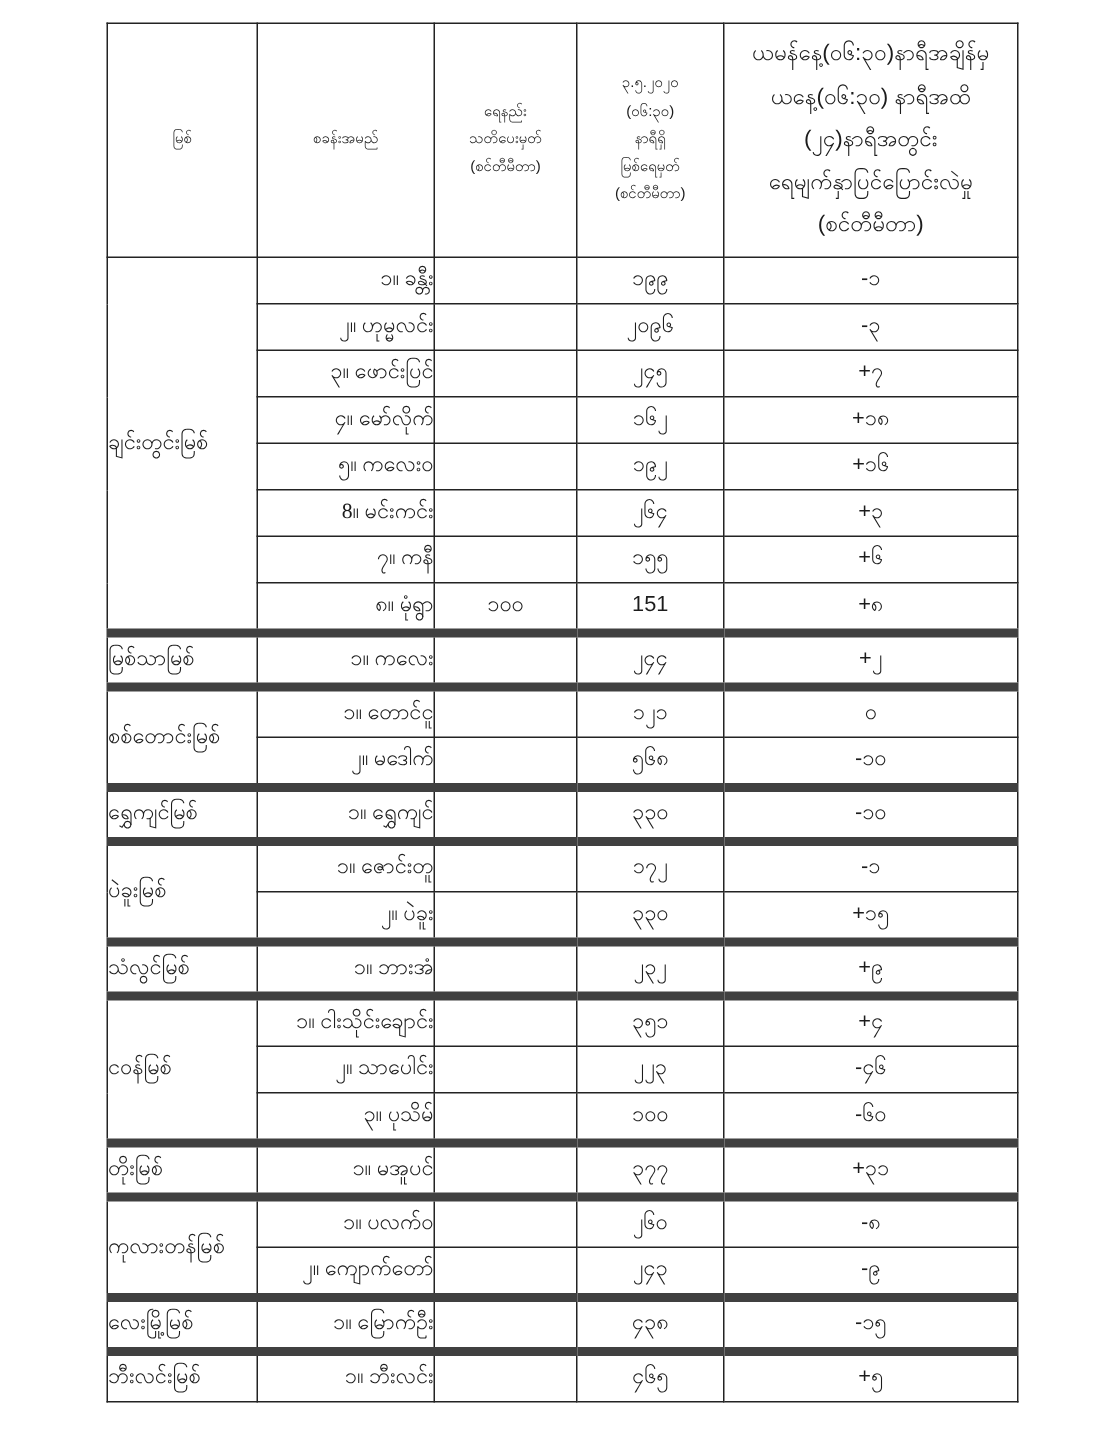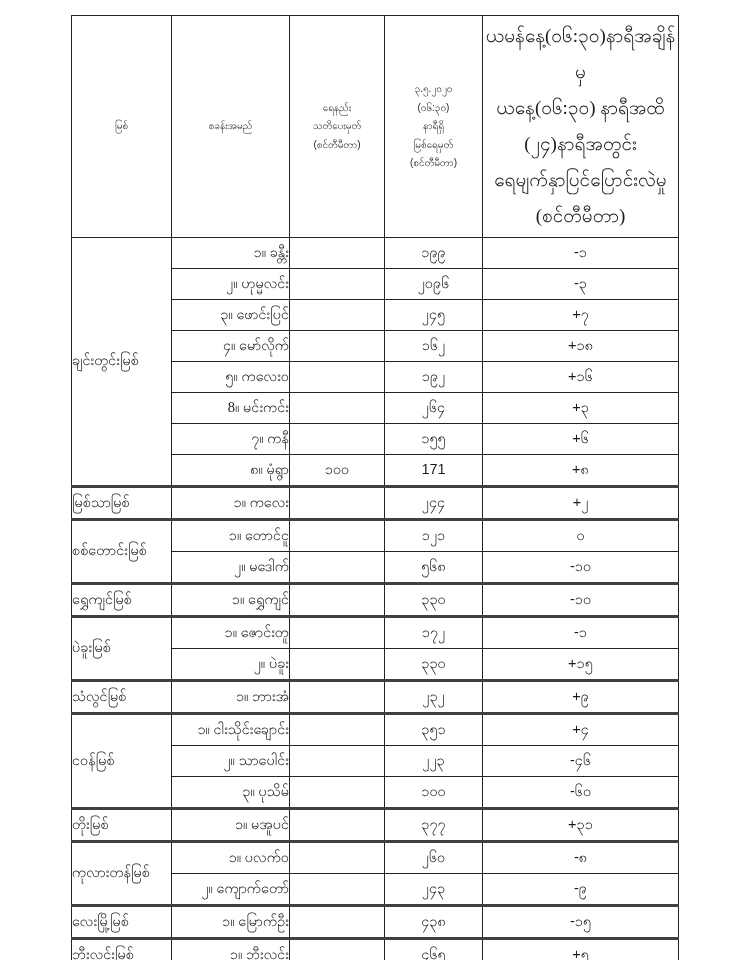--- a/index.html
+++ b/index.html
@@ -41,44 +41,43 @@
     height: 151px;
     font-weight: normal;
     text-align: center;
     vertical-align: middle;
     white-space: pre-line;
     font-size: 10px;
     line-height: 1.85;
     padding: 2px 2px;
   }
   table.wl thead th.h-change {
-    font-size: 19px;
+    font-size: 15px;
     line-height: 1.9;
-    font-family: Liberation Serif, serif;
   }
   table.wl tbody td {
     height: 30px;
     font-size: 14.5px;
     line-height: 1.2;
   }
   td.river-cell {
     text-align: left;
     vertical-align: middle;
     padding-left: 6px;
   }
   td.station-cell {
     text-align: right;
     padding-left: 10px;
     font-family: Liberation Serif, serif;
   }
   td.warning-cell, td.level-cell, td.change-cell {
     text-align: center;
   }
   tr.group-start td {
-    border-top: 3px solid #404040;
+    border-top: 6px solid #404040;
     margin-left: 44px;
   }
   table.wl {
     border: 1.5px solid #232323;
   }
 </style>
 </head>
 <body>
 
 <div class="page">
@@ -150,21 +149,21 @@
           </tr>
           <tr>
             <td class="station-cell">၇။ ကနီ</td>
             <td class="warning-cell"></td>
             <td class="level-cell">၁၅၅</td>
             <td class="change-cell">+၆</td>
           </tr>
           <tr>
             <td class="station-cell">၈။ မုံရွာ</td>
             <td class="warning-cell">၁၀၀</td>
-            <td class="level-cell">171</td>
+            <td class="level-cell">151</td>
             <td class="change-cell">+၈</td>
           </tr>
           <tr class="group-start">
             <td class="river-cell" rowspan="1">မြစ်သာမြစ်</td>
             <td class="station-cell">၁။ ကလေး</td>
             <td class="warning-cell"></td>
             <td class="level-cell">၂၄၄</td>
             <td class="change-cell">+၂</td>
           </tr>
           <tr class="group-start">

